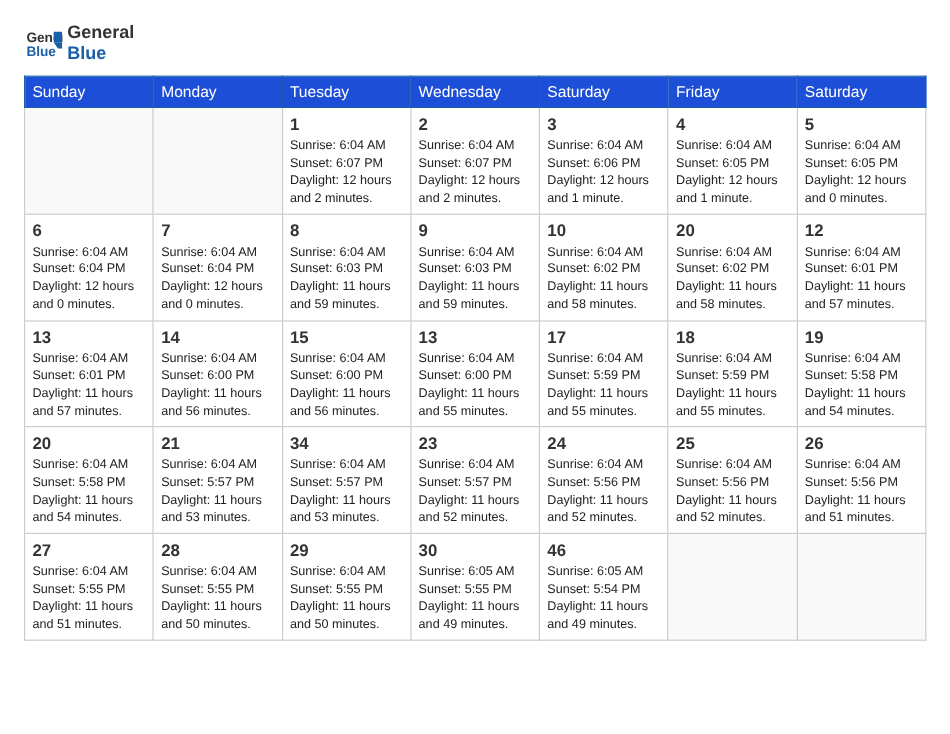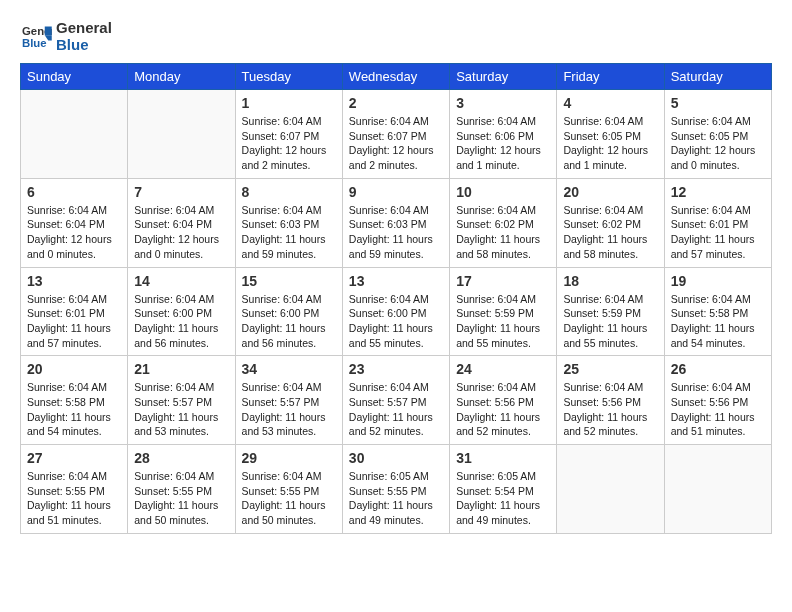--- a/index.html
+++ b/index.html
@@ -295,21 +295,21 @@
 Sunset: 5:55 PM
 Daylight: 11 hours and 50 minutes.</div>
         </td>
         <td>
           <div class="day-num">30</div>
           <div class="day-info" style="white-space: pre-wrap;">Sunrise: 6:05 AM
 Sunset: 5:55 PM
 Daylight: 11 hours and 49 minutes.</div>
         </td>
         <td>
-          <div class="day-num">31</div>
+          <div class="day-num">46</div>
           <div class="day-info" style="white-space: pre-wrap;">Sunrise: 6:05 AM
 Sunset: 5:54 PM
 Daylight: 11 hours and 49 minutes.</div>
         </td>
         <td class="empty"></td>
         <td class="empty"></td>
       </tr>
     </tbody>
 </table>
 

